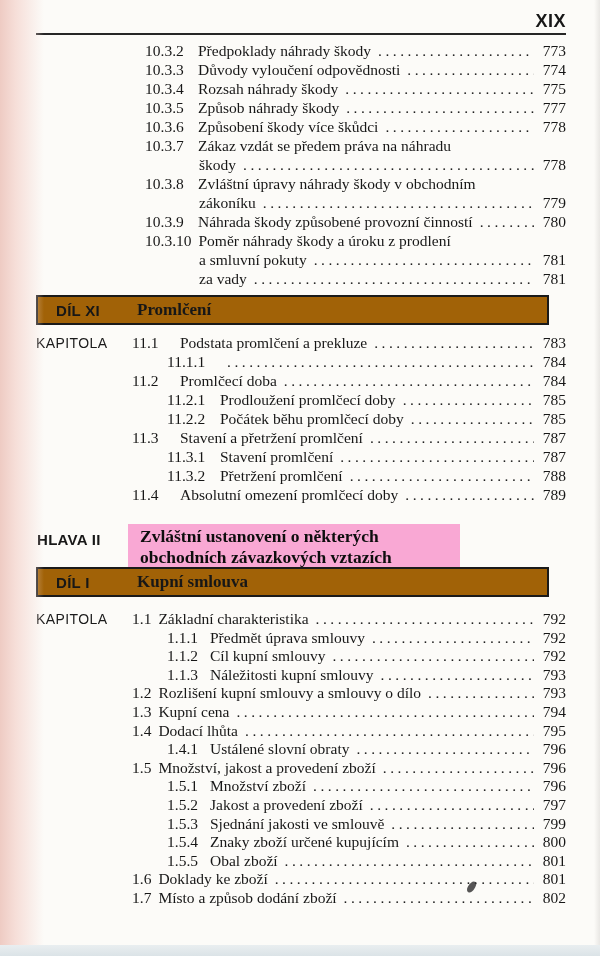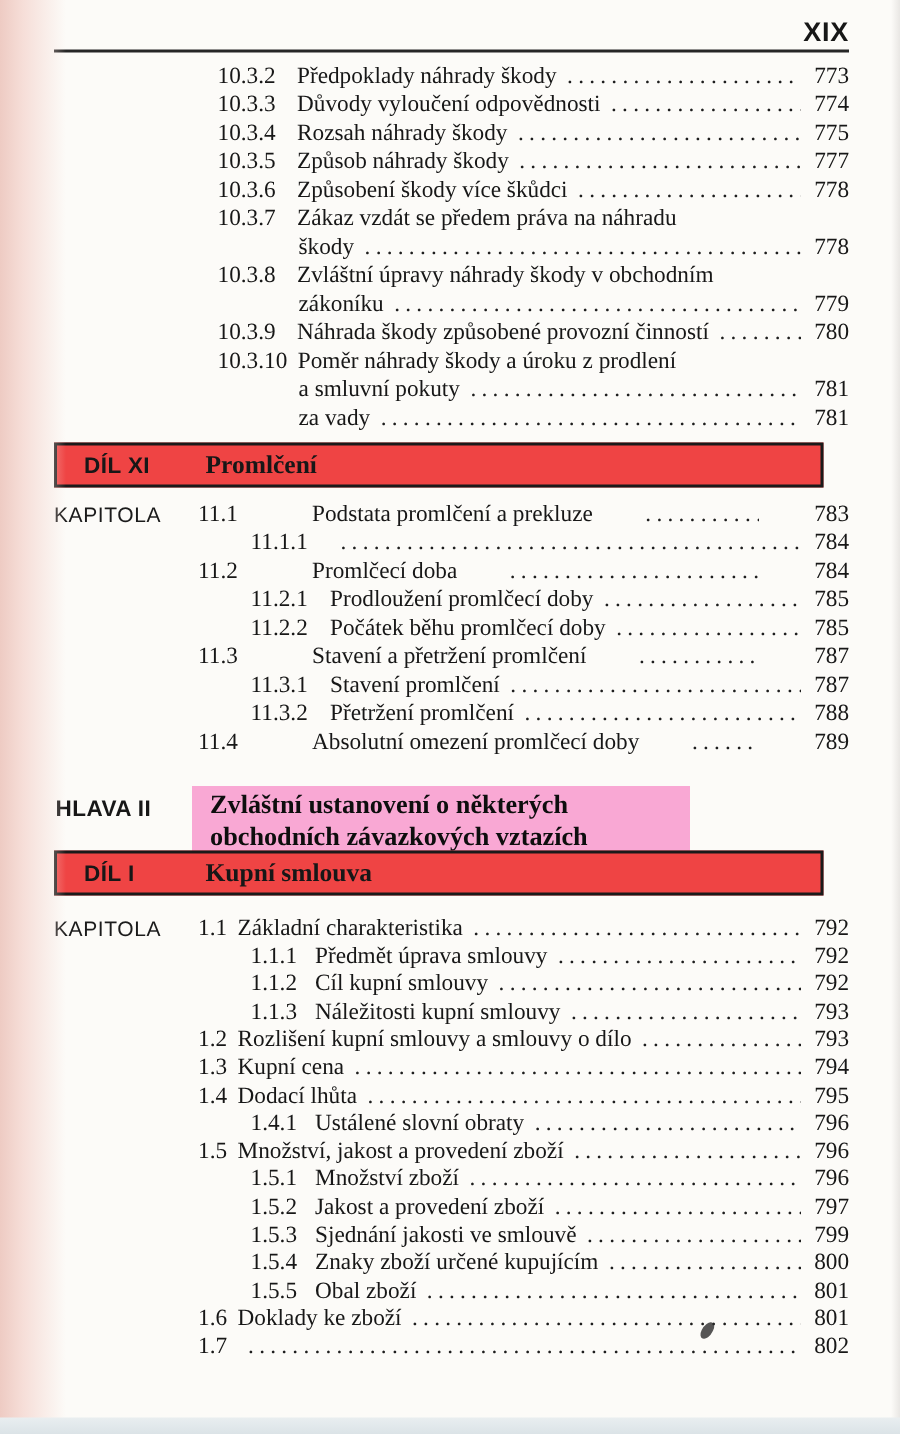--- a/index.html
+++ b/index.html
@@ -50,38 +50,38 @@
     letter-spacing:3.5px;color:#1d1d1d;
   }
   .pg{flex:none;min-width:28px;text-align:right;}
 
   .s10{margin-top:7px;}
   .s10 .erow{padding-left:109px;}
   .s10 .num{min-width:46px;}
   .s10 .cont{padding-left:163px;}
 
   .s11{margin-top:9px;}
-  .s11 .lv1{padding-left:96px;gap:28px;}
+  .s11 .lv1{padding-left:96px;}
   .s11 .lv1 .num{min-width:41px;}
   .s11 .lv2{padding-left:131px;}
   .s11 .lv2 .num{min-width:46px;}
 
   .s1{margin-top:13px;}
   .s1 .erow{height:18.6px;}
   .s1 .lv1{padding-left:96px;}
   .s1 .lv1 .num{min-width:17px;}
   .s1 .lv2{padding-left:131px;}
   .s1 .lv2 .num{min-width:36px;}
 
   
   .dil-box{
     box-sizing:border-box;height:30px;margin-right:17px;
     border:2px solid #1a1a1a;
     display:flex;align-items:center;
-    padding-left:18px;background:#ef4444;position:relative;z-index:3;
+    padding-left:18px;background:#a16207;position:relative;z-index:3;
   }
   .dil-xi{margin-top:6px;}
   .dil-i{margin-top:-4px;}
   .dil-label{
     width:81px;flex:none;
     font-family:"Liberation Sans","DejaVu Sans",sans-serif;
     font-weight:bold;font-size:15px;letter-spacing:.3px;
   }
   .dil-title{font-weight:bold;font-size:17px;}
 
@@ -357,20 +357,21 @@
               <span class="pg">801</span>
             </div>
             <div class="erow lv1">
               <span class="num">1.6</span>
               <span class="title">Doklady ke zboží</span>
               <span class="dots"></span>
               <span class="pg">801</span>
             </div>
             <div class="erow lv1">
               <span class="num">1.7</span>
+              <span class="title">Místo a způsob dodání zboží</span>
               <span class="dots"></span>
               <span class="pg">802</span>
             </div>
           </div>
   </div>
 </div>
   </div>
 </div>
 
 </body></html>

